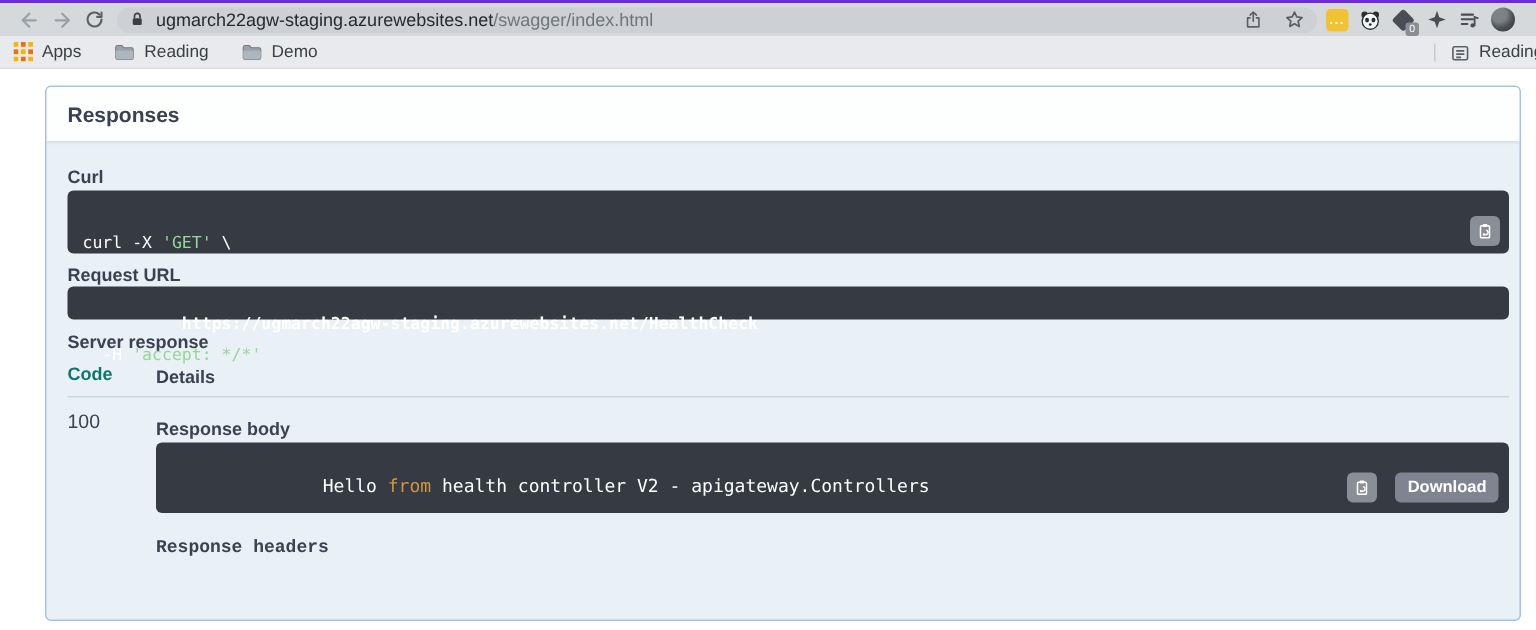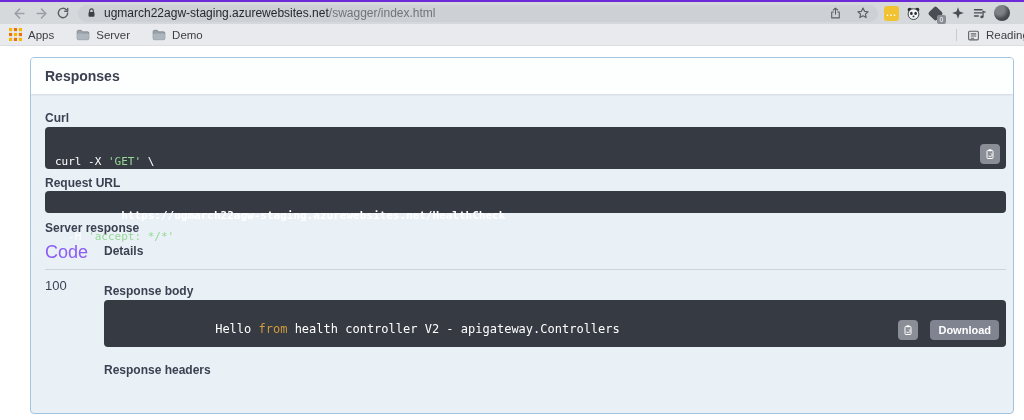--- a/index.html
+++ b/index.html
@@ -65,40 +65,40 @@
   .tok-str { color:#95d895; }
   .tok-kw { color:#d09a3e; }
 
   .requrl-label { margin-top:8px; }
   .requrl-block { margin-top:2px; height:22px; padding:5px 10px; font-size:11px; font-weight:bold; white-space:pre; }
 
   .server-label { margin-top:9px; }
 
   .resp-header-row { display:flex; margin-top:8px; padding-bottom:6px; border-bottom:1px solid #ccd5db; align-items:flex-start; }
   .code-col { width:59px; flex:0 0 auto; }
-  .code-header { font-size:18px; font-weight:normal; color:#8b5cf6; }
+  .code-header { font-size:12px; font-weight:bold; color:#0f766e; }
   .details-header { font-size:12px; font-weight:bold; color:#3b4151; margin-top:2px; }
 
   .resp-row { display:flex; padding-top:9px; }
   .code-cell { width:59px; flex:0 0 auto; font-size:13px; line-height:14px; color:#3b4151; }
   .details-cell { flex:1 1 auto; min-width:0; }
   .body-label { margin-top:6px; }
   .body-block { margin-top:3px; height:47px; padding:8px 10px; font-size:12px; white-space:pre; }
   .block-btns { position:absolute; right:7px; bottom:7px; display:flex; align-items:center; gap:12px; }
   .copy-btn {
     width:20px; height:20px; background:#8a8e97; border-radius:4px; border:none;
     display:flex; align-items:center; justify-content:center; cursor:pointer;
   }
   .curl-copy { position:absolute; right:6px; bottom:5px; }
   .download-btn {
     height:20px; background:#7f8490; color:#fff; border:none; border-radius:4px;
     font-family:"Liberation Sans", sans-serif; font-size:11px; font-weight:bold;
     padding:0 8px; line-height:20px; cursor:pointer;
   }
-  .headers-label { margin-top:17px; }
+  .headers-label { margin-top:17px;font-family:Liberation Mono, monospace; }
   .headers-block { margin-top:0; height:52px; padding:4px 14px; font-size:11px; font-weight:bold; line-height:11.2px; white-space:pre; }
   .headers-block { margin-top:1px; }
   .code-line, .hdr-line { white-space:pre; }
 </style>
 </head>
 <body>
 
 <div class="screen">
 
   <div class="toolbar">
@@ -182,21 +182,21 @@
             <rect x="10.6" y="10.6" width="3.4" height="3.4" fill="#f5b500"></rect>
           </g>
         </svg>
       <span>Apps</span>
     </div>
     <div class="bm-item">
       <svg width="14" height="12" viewBox="0 0 24 20">
           <path d="M2 4c0-1.1.9-2 2-2h5l2 2.5h9c1.1 0 2 .9 2 2V16c0 1.1-.9 2-2 2H4c-1.1 0-2-.9-2-2z" fill="#9aa3ab" stroke="#707a82" stroke-width="1.2"></path>
           <path d="M2 8h20v8c0 1.1-.9 2-2 2H4c-1.1 0-2-.9-2-2z" fill="#aeb6bd"></path>
         </svg>
-      <span>Server</span>
+      <span>Reading</span>
     </div>
     <div class="bm-item">
       <svg width="14" height="12" viewBox="0 0 24 20">
           <path d="M2 4c0-1.1.9-2 2-2h5l2 2.5h9c1.1 0 2 .9 2 2V16c0 1.1-.9 2-2 2H4c-1.1 0-2-.9-2-2z" fill="#9aa3ab" stroke="#707a82" stroke-width="1.2"></path>
           <path d="M2 8h20v8c0 1.1-.9 2-2 2H4c-1.1 0-2-.9-2-2z" fill="#aeb6bd"></path>
         </svg>
       <span>Demo</span>
     </div>
     <div class="reading-group">
       <div class="reading-sep"></div>

